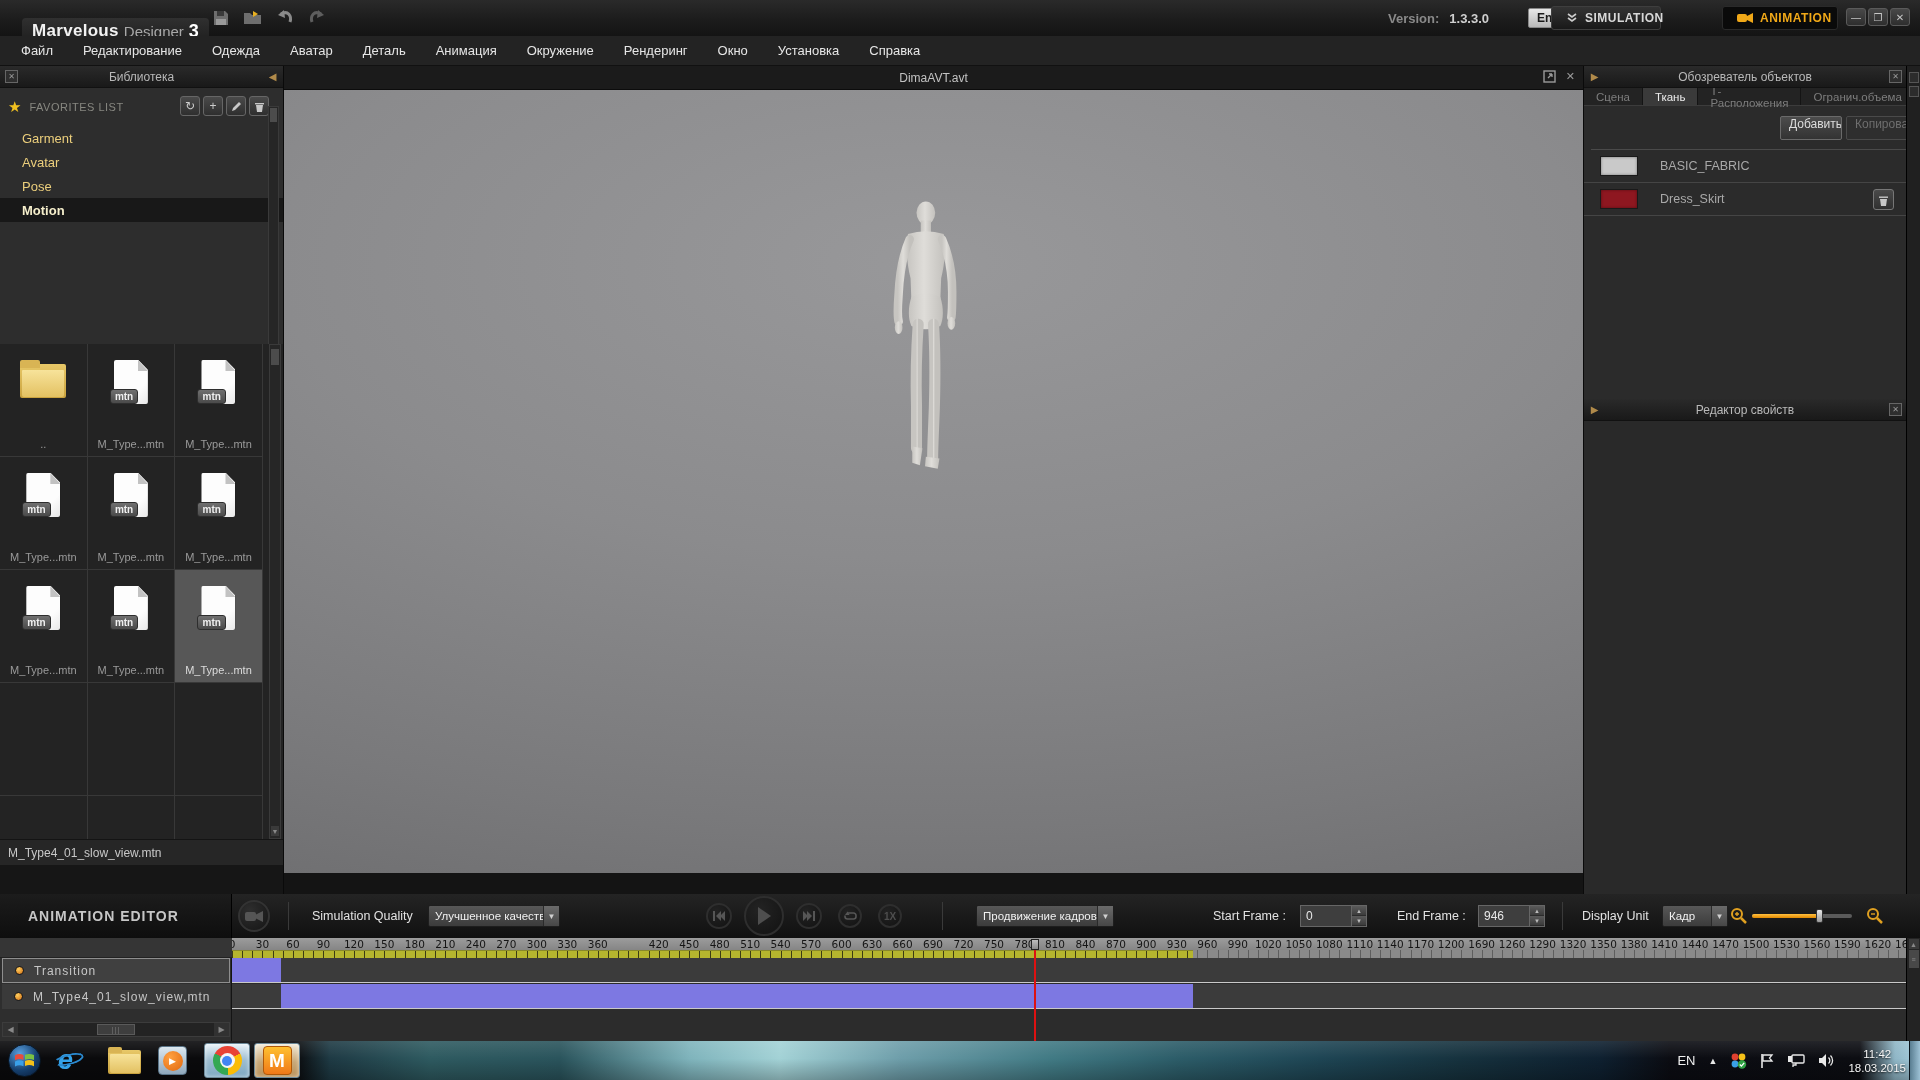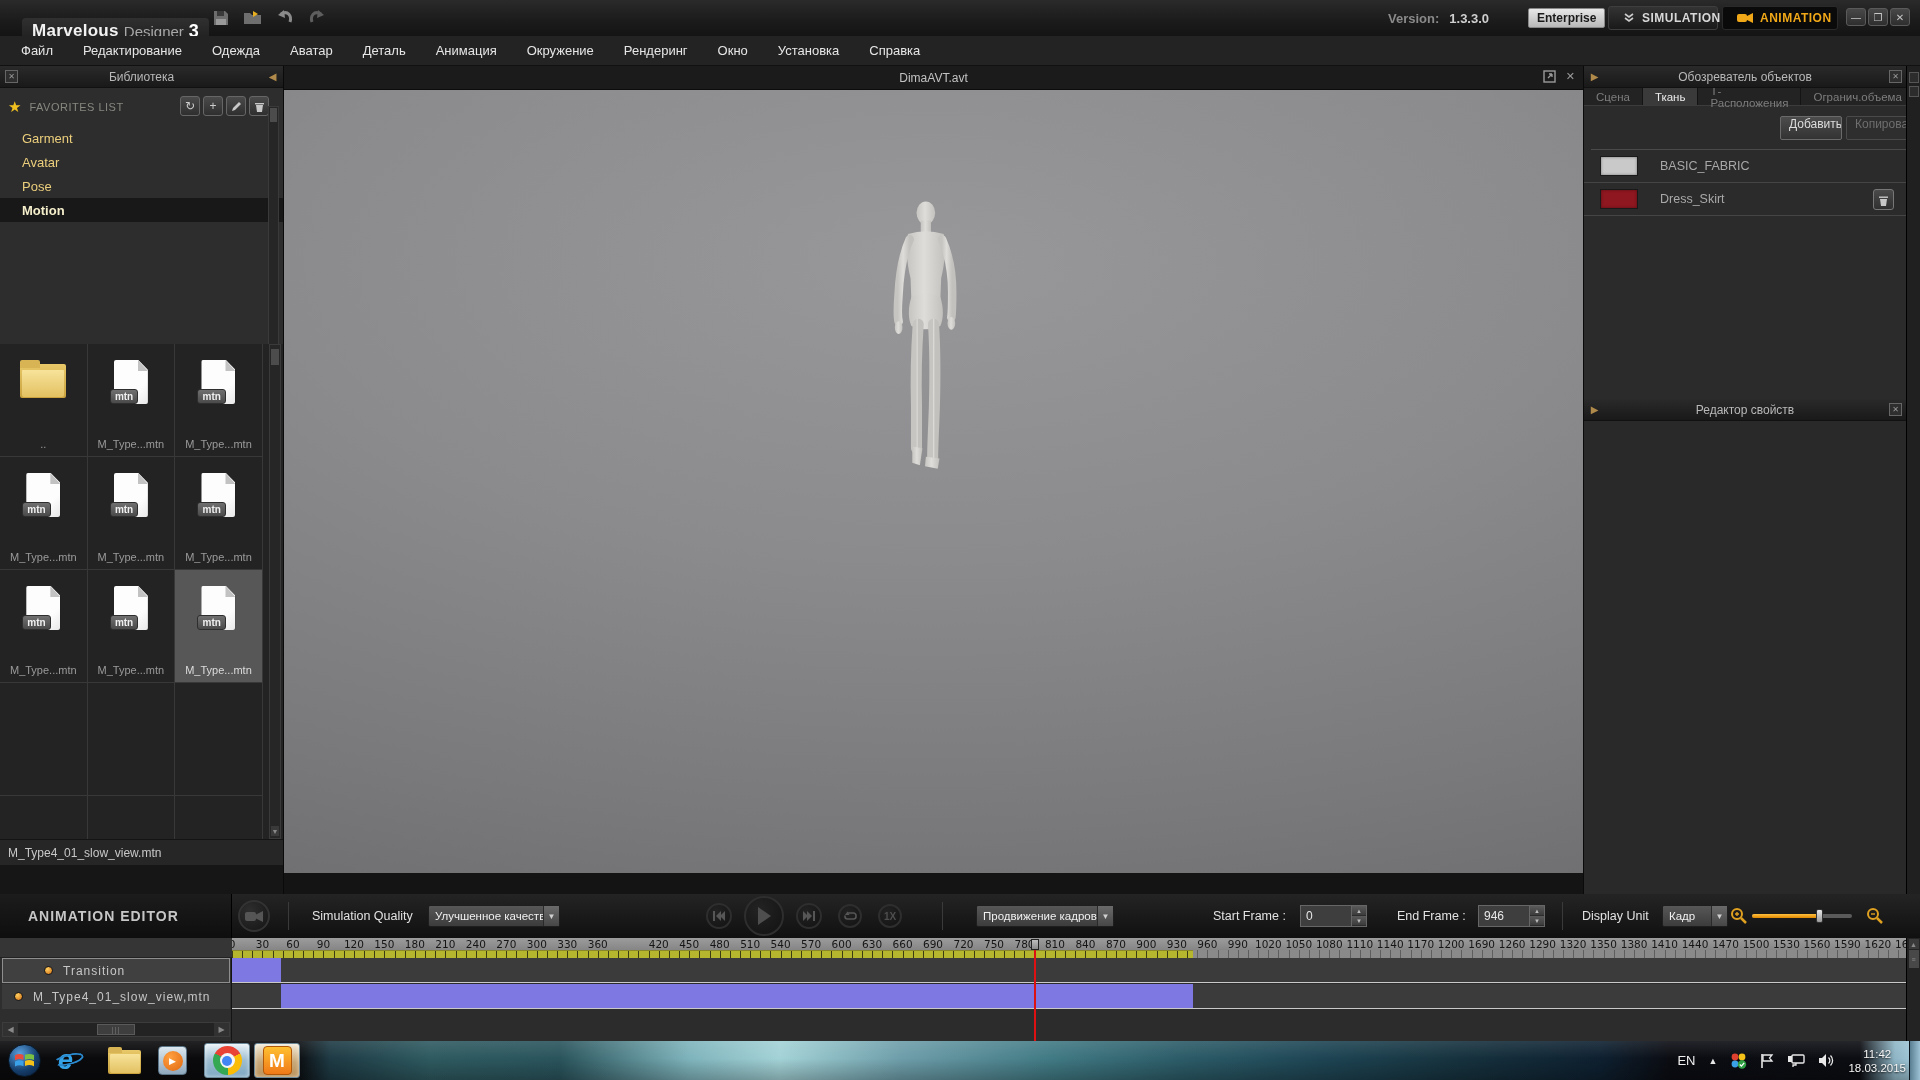--- a/index.html
+++ b/index.html
@@ -18,21 +18,21 @@
   .tb-icons { position:absolute; left:210px; top:7px; display:flex; gap:10px; }
   .tb-btn { width:22px; height:22px; display:flex; align-items:center; justify-content:center; }
   .version-wrap { position:absolute; left:1388px; top:0; height:36px; display:flex; align-items:center; gap:10px; }
   .version-label { color:#8a8a8a; font-size:13px; font-weight:bold; }
   .version-value { color:#cfcfcf; font-size:13px; font-weight:bold; }
   .edition { position:absolute; left:1528px; top:8px; height:20px; padding:0 8px; font-size:12px; font-weight:bold;
     color:#1a1a1a; background:linear-gradient(180deg,#e8e8e8,#b8b8b8); border:1px solid #888; border-radius:2px;
     display:flex; align-items:center; }
   .mode-btn { position:absolute; top:6px; height:24px; display:flex; align-items:center; gap:7px; padding:0 14px;
     border-radius:3px; font-size:12px; font-weight:bold; letter-spacing:.5px; }
-  .mode-sim { left:1608px; width:110px; background:linear-gradient(180deg,#333,#191919); border:1px solid #3e3e3e; color:#d8d8d8; }
+  .mode-sim { left:1551px; width:110px; background:linear-gradient(180deg,#333,#191919); border:1px solid #3e3e3e; color:#d8d8d8; }
   .mode-anim { left:1722px; width:116px; background:#0a0a0a; border:1px solid #2a2a2a; color:#f0a818; }
   .win-ctrl { position:absolute; top:8px; width:20px; height:18px; background:linear-gradient(180deg,#484848,#2e2e2e);
     border:1px solid #5a5a5a; border-radius:3px; color:#c8c8c8; font-size:10px; display:flex; align-items:center; justify-content:center; }
 
   
   .menubar { position:absolute; left:0; top:36px; width:1920px; height:30px; background:#232323;
     display:flex; align-items:center; padding-left:6px; border-bottom:1px solid #111; }
   .menu-item { padding:8px 15px; font-size:13px; color:#e6e6e6; height:30px; display:flex; align-items:center; }
 
   
@@ -681,21 +681,21 @@
       </div>
     <div class="trackrow" id="trackarea-0" style="top:20px;">
         <div class="clip" style="left: 0px; width: 48.768px; background: rgb(125, 120, 226);"></div>
       </div>
     <div class="trackrow" id="trackarea-1" style="top:46px;">
         <div class="clip" style="left: 48.768px; width: 912.368px; background: rgb(125, 120, 226);"></div>
       </div>
     <div class="tl-left">
       <div class="tl-left-strip"></div>
       <div id="track-labels">
-          <div class="tlabel-row selected" style="top: 20px; padding-left: 29px;">
+          <div class="tlabel-row selected" style="top: 20px;">
             <div class="tdot"></div>
             <span class="tname">Transition</span>
           </div>
           <div class="tlabel-row" style="top: 46px;">
             <div class="tdot"></div>
             <span class="tname">M_Type4_01_slow_view,mtn</span>
           </div>
         </div>
       <div class="hscroll">
         <div class="hs-arrow">◀</div>

